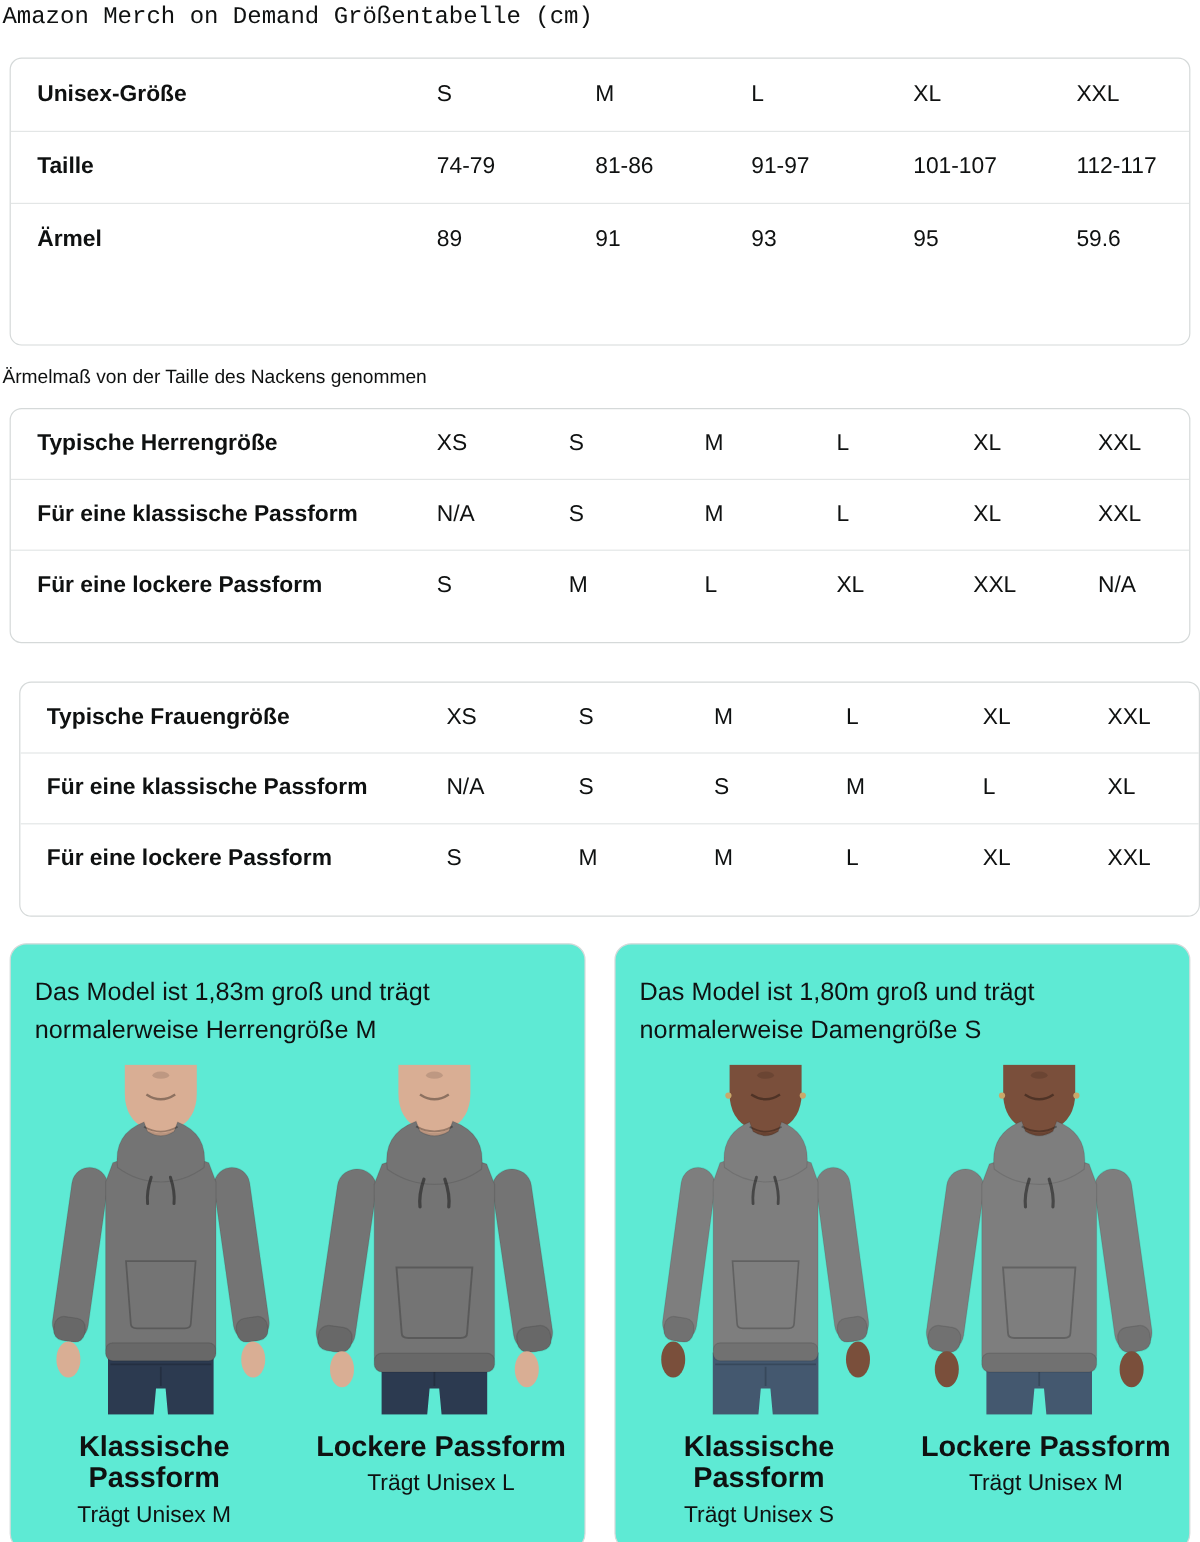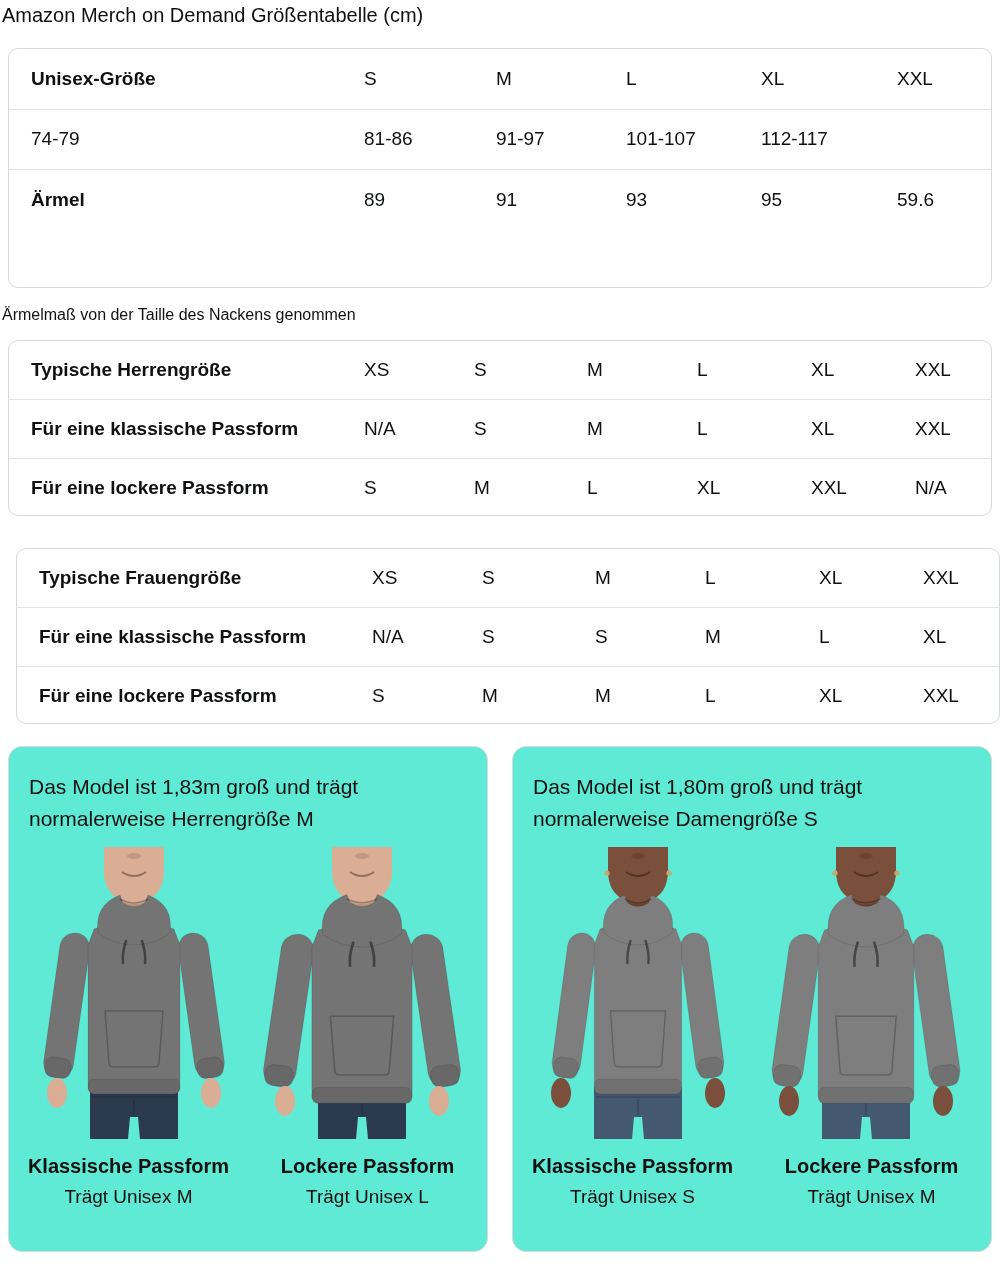--- a/index.html
+++ b/index.html
@@ -1,44 +1,44 @@
 <!DOCTYPE html>
 <html style="--text: #0F1111; --border: #D5D9D9; --divider: #E3E6E6; --male-skin: #D9AE94; --male-hoodie: #747474; --male-jeans: #2C3A50; --female-skin: #7A4F3B; --female-hoodie: #7E7E7E; --female-jeans: #44586F;"><head>
 <meta charset="utf-8">
 <style>
   html,body{margin:0;padding:0;background:#fff;}
   body{width:1000px;height:1285px;overflow:hidden;
        font-family:"Liberation Sans","DejaVu Sans",sans-serif;color:var(--text,#0F1111);}
   .page{position:relative;width:1000px;}
 
-  h1.title{margin:2px 0 16px 2px;font-size:20px;line-height:26px;font-weight:400;}
+  h1.title{margin:2px 0 16px 2px;font-size:20px;line-height:26px;font-weight:400;font-family:Liberation Mono, monospace;}
   .note{margin:17px 0 0 2px;font-size:16px;line-height:20px;}
   h2.subhead{margin:32px 0 0 2px;font-size:20px;line-height:24px;font-weight:400;}
 
   .tbl{box-sizing:border-box;margin-left:8px;width:984px;background:#fff;
        border:1px solid var(--border,#D5D9D9);border-radius:10px;overflow:hidden;}
   .tbl-unisex{margin-top:20px;height:240px;}
-  .tbl-fit{height:176px;}
+  .tbl-fit{height:196px;}
   .tbl-men{margin-top:15px;}
   .tbl-women{margin-top:32px;margin-left:16px;}
   .row{display:grid;align-items:center;padding-left:22px;font-size:19px;}
   .tbl-unisex .row{height:59.5px;grid-template-columns:333px 132px 130px 135px 136px 1fr;}
   .tbl-fit .row{height:58px;grid-template-columns:333px 110px 113px 110px 114px 104px 1fr;}
   .row + .row{border-top:1px solid var(--divider,#E3E6E6);}
   .lbl{font-weight:700;padding-right:8px;}
 
   .cards{display:flex;gap:24px;margin:22px 8px 0 8px;}
   .card{box-sizing:border-box;flex:1;height:506px;background:#5eead4;
         border:1px solid var(--border,#D5D9D9);border-radius:14px;overflow:hidden;}
   .card-desc{margin:24px 20px 0 20px;font-size:21px;line-height:32px;}
   .figs{display:flex;justify-content:center;gap:28px;margin-top:12px;}
   .figure{width:200px;height:292px;overflow:hidden;--gsx:1;--gsy:1;}
   .fig-labels{display:flex;margin-top:14px;}
   .fig-labels > div{flex:1;text-align:center;}
-  .fit-name{font-weight:700;font-size:20px;line-height:26px;}
+  .fit-name{font-weight:700;font-size:24px;line-height:26px;}
   .fit-size{font-size:19px;line-height:24px;margin-top:6px;}
 
   
   .fig-male{--skin:var(--male-skin);--hoodie:var(--male-hoodie);--jeans:var(--male-jeans);}
   .fig-female{--skin:var(--female-skin);--hoodie:var(--female-hoodie);--jeans:var(--female-jeans);}
   .loose{--gsx:1.09;--gsy:1.05;}
   .fig-female.classic{--gsx:0.95;}
   .fig-female.loose{--gsx:1.04;}
   .garment{transform-origin:100px 60px;transform:scale(var(--gsx),var(--gsy));}
   .loose .hand{transform:translateY(8px);}
@@ -63,20 +63,21 @@
   <section class="tbl tbl-unisex">
     <div class="row">
       <span class="lbl">Unisex-Größe</span>
       <span>S</span>
       <span>M</span>
       <span>L</span>
       <span>XL</span>
       <span>XXL</span>
     </div>
     <div class="row">
+      <span class="lbl">Taille</span>
       <span>74-79</span>
       <span>81-86</span>
       <span>91-97</span>
       <span>101-107</span>
       <span>112-117</span>
     </div>
     <div class="row">
       <span class="lbl">Ärmel</span>
       <span>89</span>
       <span>91</span>

